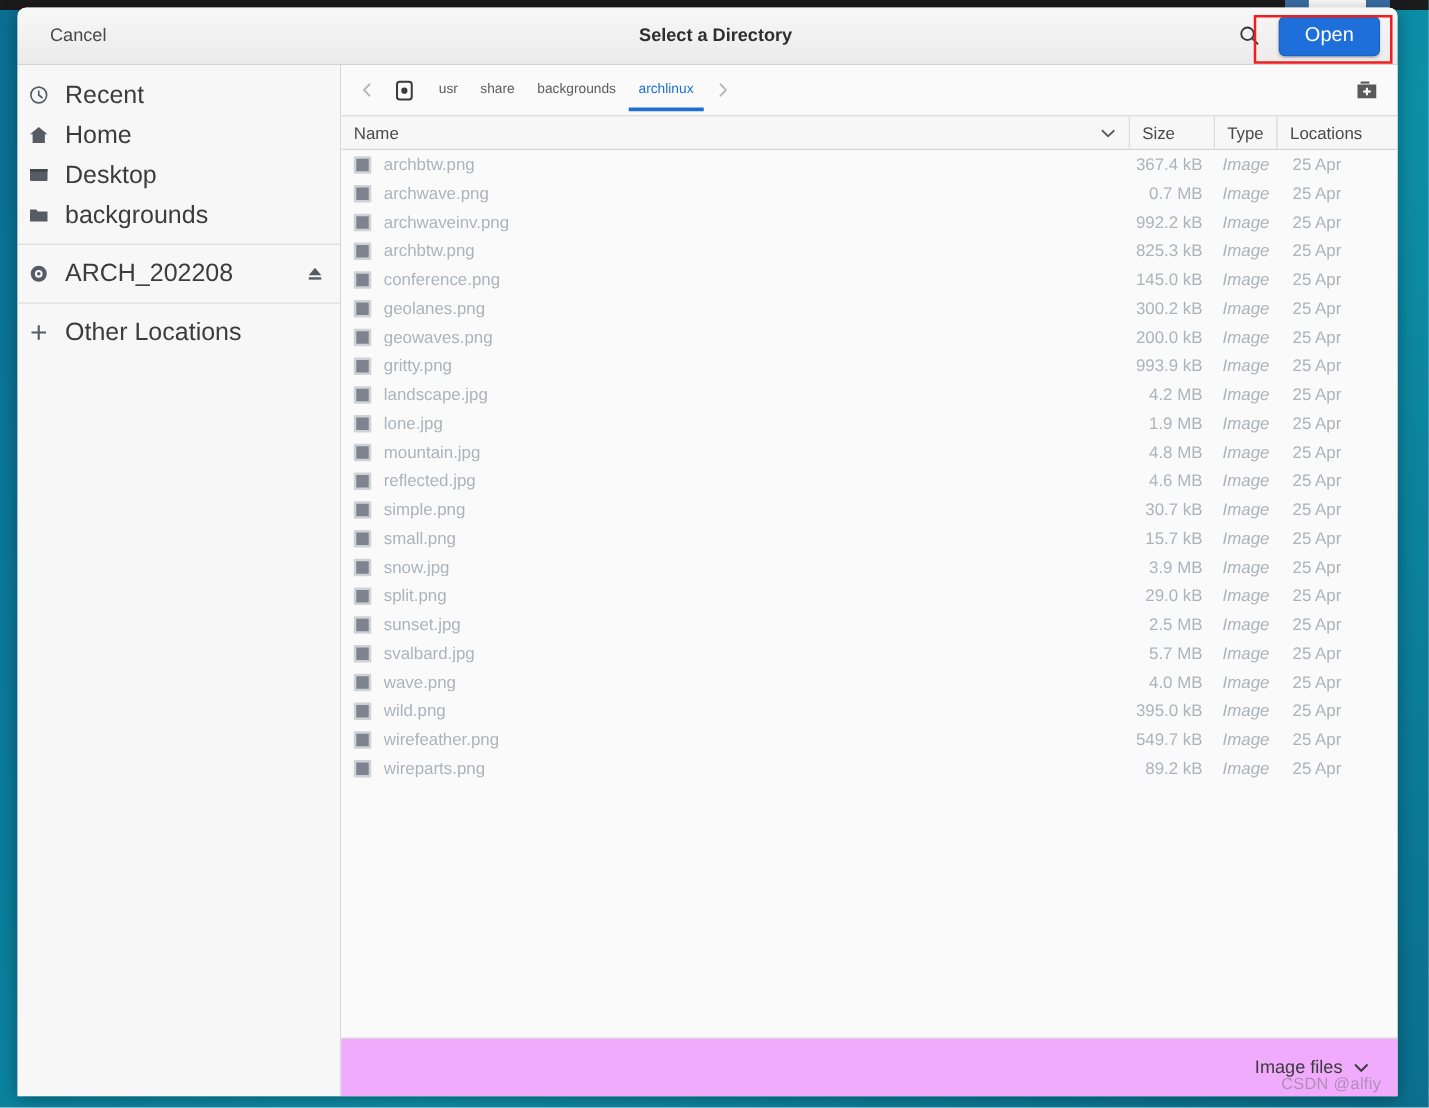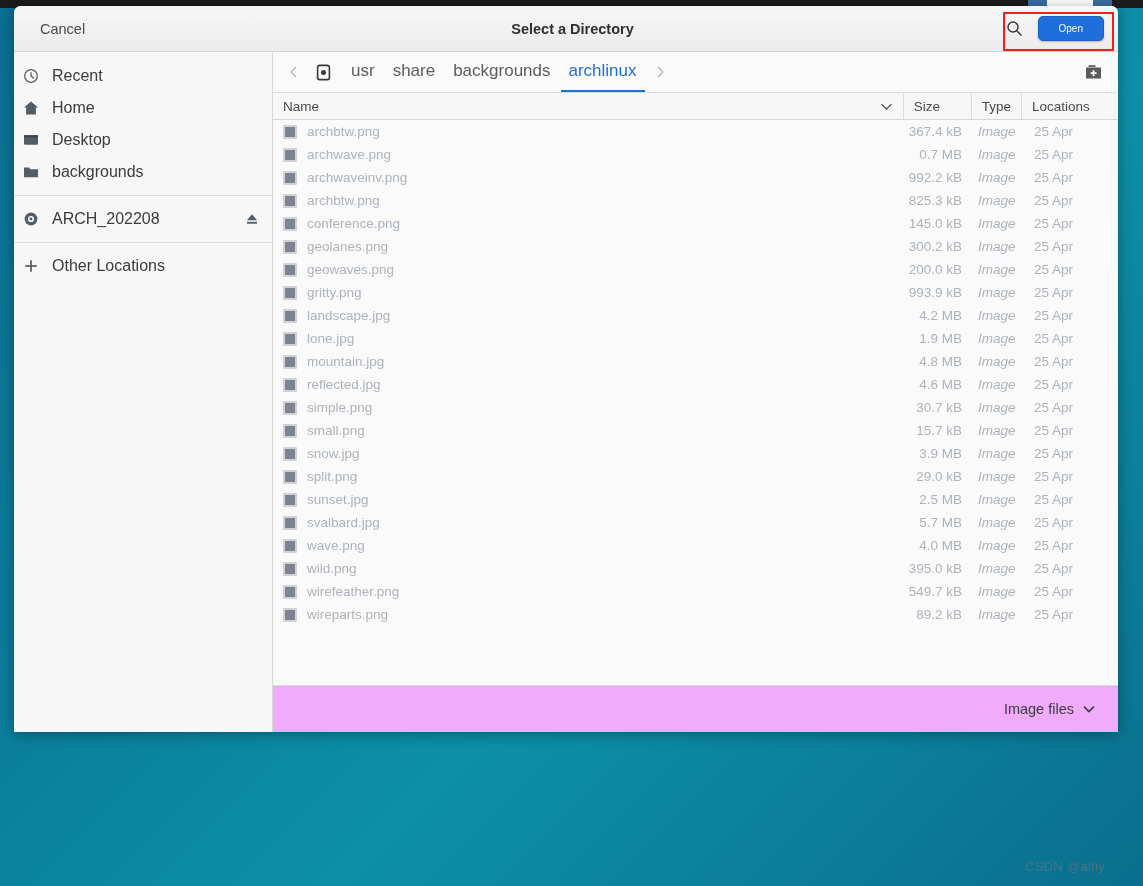--- a/index.html
+++ b/index.html
@@ -39,21 +39,21 @@
     position: absolute;
     top: 0; left: 1093px;
     width: 19px; height: 8px;
     background: #3b6ea5;
   }
 
   
   #dialog {
     position: absolute;
     left: 14px; top: 6px;
-    width: 1104px; height: 726px;
+    width: 1104px; height: 871px;
     background: #fafafa;
     border-radius: 7px 7px 0 0;
     box-shadow: 0 2px 14px rgba(0,0,0,0.35);
     overflow: hidden;
     display: flex;
     flex-direction: column;
     justify-content: space-between;
   }
 
   
@@ -97,21 +97,21 @@
   #search-button {
     width: 26px; height: 26px;
     display: flex; align-items: center; justify-content: center;
     background: none; border: none; cursor: pointer;
   }
   #open-button {
     background: #1e6fd9;
     color: #ffffff;
     border: 1px solid #1b63c0;
     border-radius: 5px;
-    font-size: 10px;
+    font-size: 16px;
     font-family: inherit;
     padding: 6px 20px;
     cursor: pointer;
     box-shadow: 0 1px 2px rgba(0,0,0,0.22);
   }
   
   #highlight-box {
     position: absolute;
     left: 989px; top: 6px;
     width: 111px; height: 39px;
@@ -144,21 +144,21 @@
     cursor: pointer;
     gap: 12px;
   }
   .sb-item .sb-icon {
     width: 18px; height: 18px;
     display: flex; align-items: center; justify-content: center;
     color: #555c63;
     flex: 0 0 18px;
   }
   .sb-item .sb-label {
-    font-size: 16px;
+    font-size: 20px;
     color: #3c3c3c;
     white-space: nowrap;
     overflow: hidden;
     text-overflow: ellipsis;
   }
   .sb-item .sb-eject {
     margin-left: auto;
     width: 16px; height: 16px;
     display: flex; align-items: center; justify-content: center;
     color: #555c63;
@@ -198,21 +198,21 @@
     font-size: 17px;
   }
   #path-device-icon {
     width: 28px; height: 30px;
     display: flex; align-items: center; justify-content: center;
     color: #3a3a3a;
     cursor: pointer;
     margin-right: 4px;
   }
   .crumb {
-    font-size: 17px;
+    font-size: 11px;
     color: #5c5c5c;
     padding: 10px 8px 9px 8px;
     cursor: pointer;
     white-space: nowrap;
     border-bottom: 3px solid transparent;
     background: none;
     border-left: none; border-right: none; border-top: none;
     font-family: inherit;
   }
   .crumb.active {

